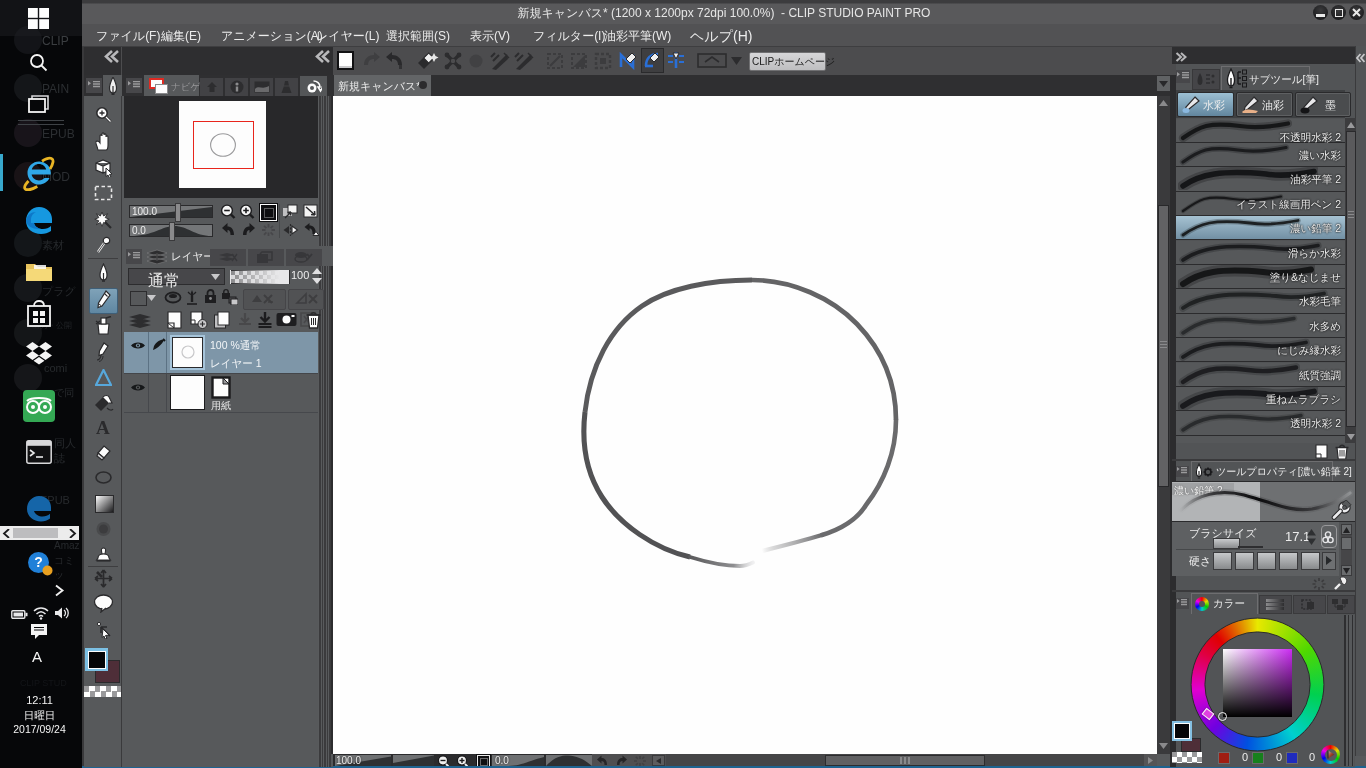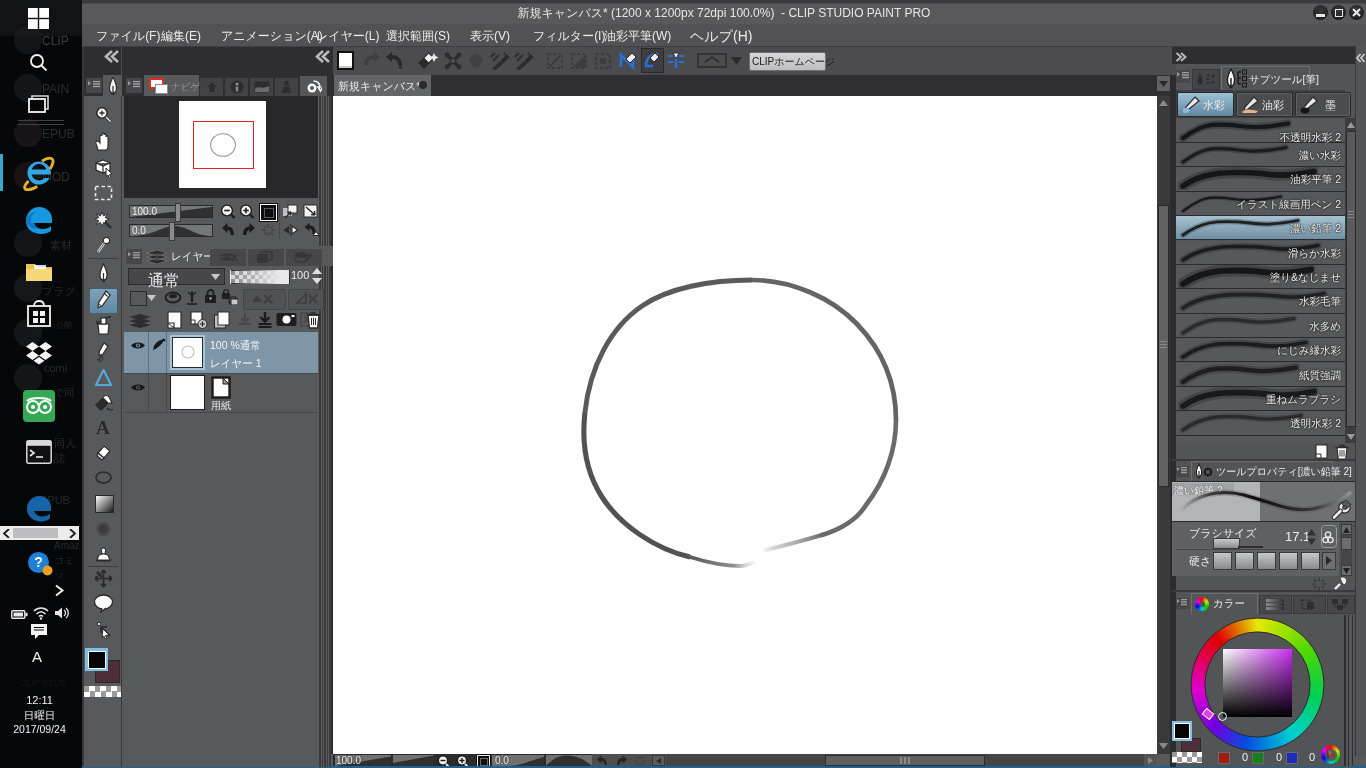--- a/index.html
+++ b/index.html
@@ -913,21 +913,21 @@
 <div class="a" style="left:4px;top:95px;width:28px;height:28px;border-radius:50%;background:#241e26"></div>
 <div class="a" style="left:4px;top:138px;width:28px;height:28px;border-radius:50%;background:#261c20"></div>
 <div class="a" style="left:4px;top:205px;width:28px;height:28px;border-radius:50%;background:#1c2024"></div>
 <div class="a" style="left:4px;top:250px;width:28px;height:28px;border-radius:50%;background:#202226"></div>
 <div class="a" style="left:4px;top:295px;width:28px;height:28px;border-radius:50%;background:#1e2022"></div>
 <div class="a" style="left:4px;top:340px;width:28px;height:28px;border-radius:50%;background:#202024"></div>
 <div class="a" style="color:#5e6266;font-size:12px;left:32px;top:10px">CLIP</div>
 <div class="a" style="color:#44484c;font-size:12px;left:32px;top:58px">PAIN</div>
 <div class="a" style="color:#44484c;font-size:12px;left:32px;top:103px">EPUB</div>
 <div class="a" style="color:#44484c;font-size:12px;left:32px;top:146px">MOD</div>
-<div class="a" style="color:#3c4044;font-size:11px;left:40px;top:214px">素材</div>
+<div class="a" style="color:#3c4044;font-size:11px;left:32px;top:214px">素材</div>
 <div class="a" style="color:#3c4044;font-size:11px;left:32px;top:260px">プラグ</div>
 <div class="a" style="color:#34383c;font-size:8px;left:22px;top:296px">出力・公開</div>
 <div class="a" style="color:#3c4044;font-size:11px;left:34px;top:338px">comi</div>
 <div class="a" style="color:#3c4044;font-size:10px;left:44px;top:362px">で同</div>
 <div class="a" style="color:#3c4044;font-size:11px;left:44px;top:412px">同人誌</div>
 <div class="a" style="color:#3c4044;font-size:11px;left:30px;top:470px">EPUB</div>
 <div class="a" style="color:#3c4044;font-size:10px;left:44px;top:516px">Amaz</div>
 <div class="a" style="color:#3c4044;font-size:10px;left:44px;top:530px">コミッ</div>
 <div class="a" style="color:#1c1e22;font-size:9px;left:10px;top:654px">CLIP STUD</div>
 </div>

